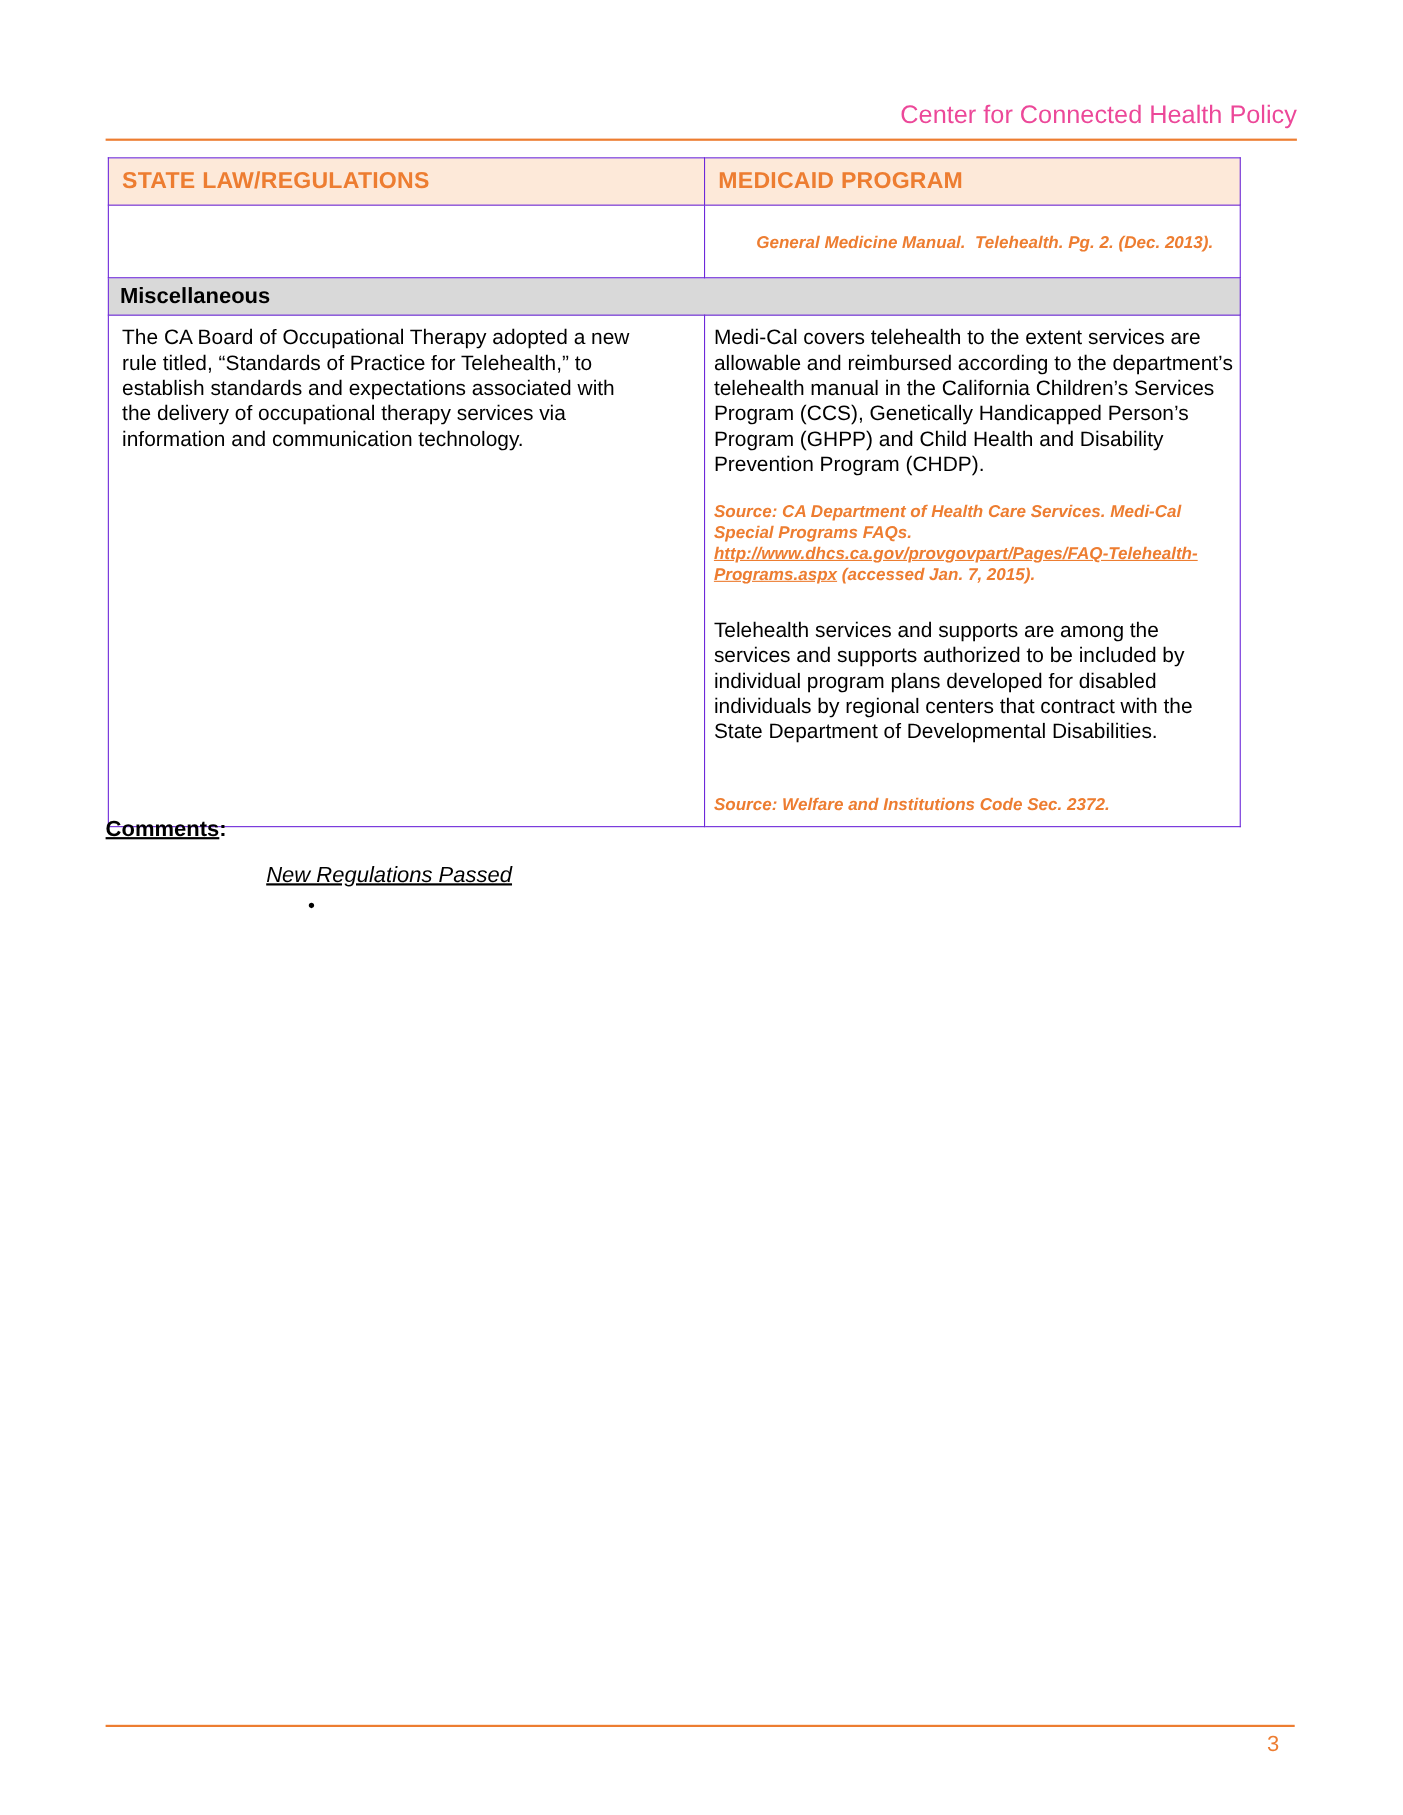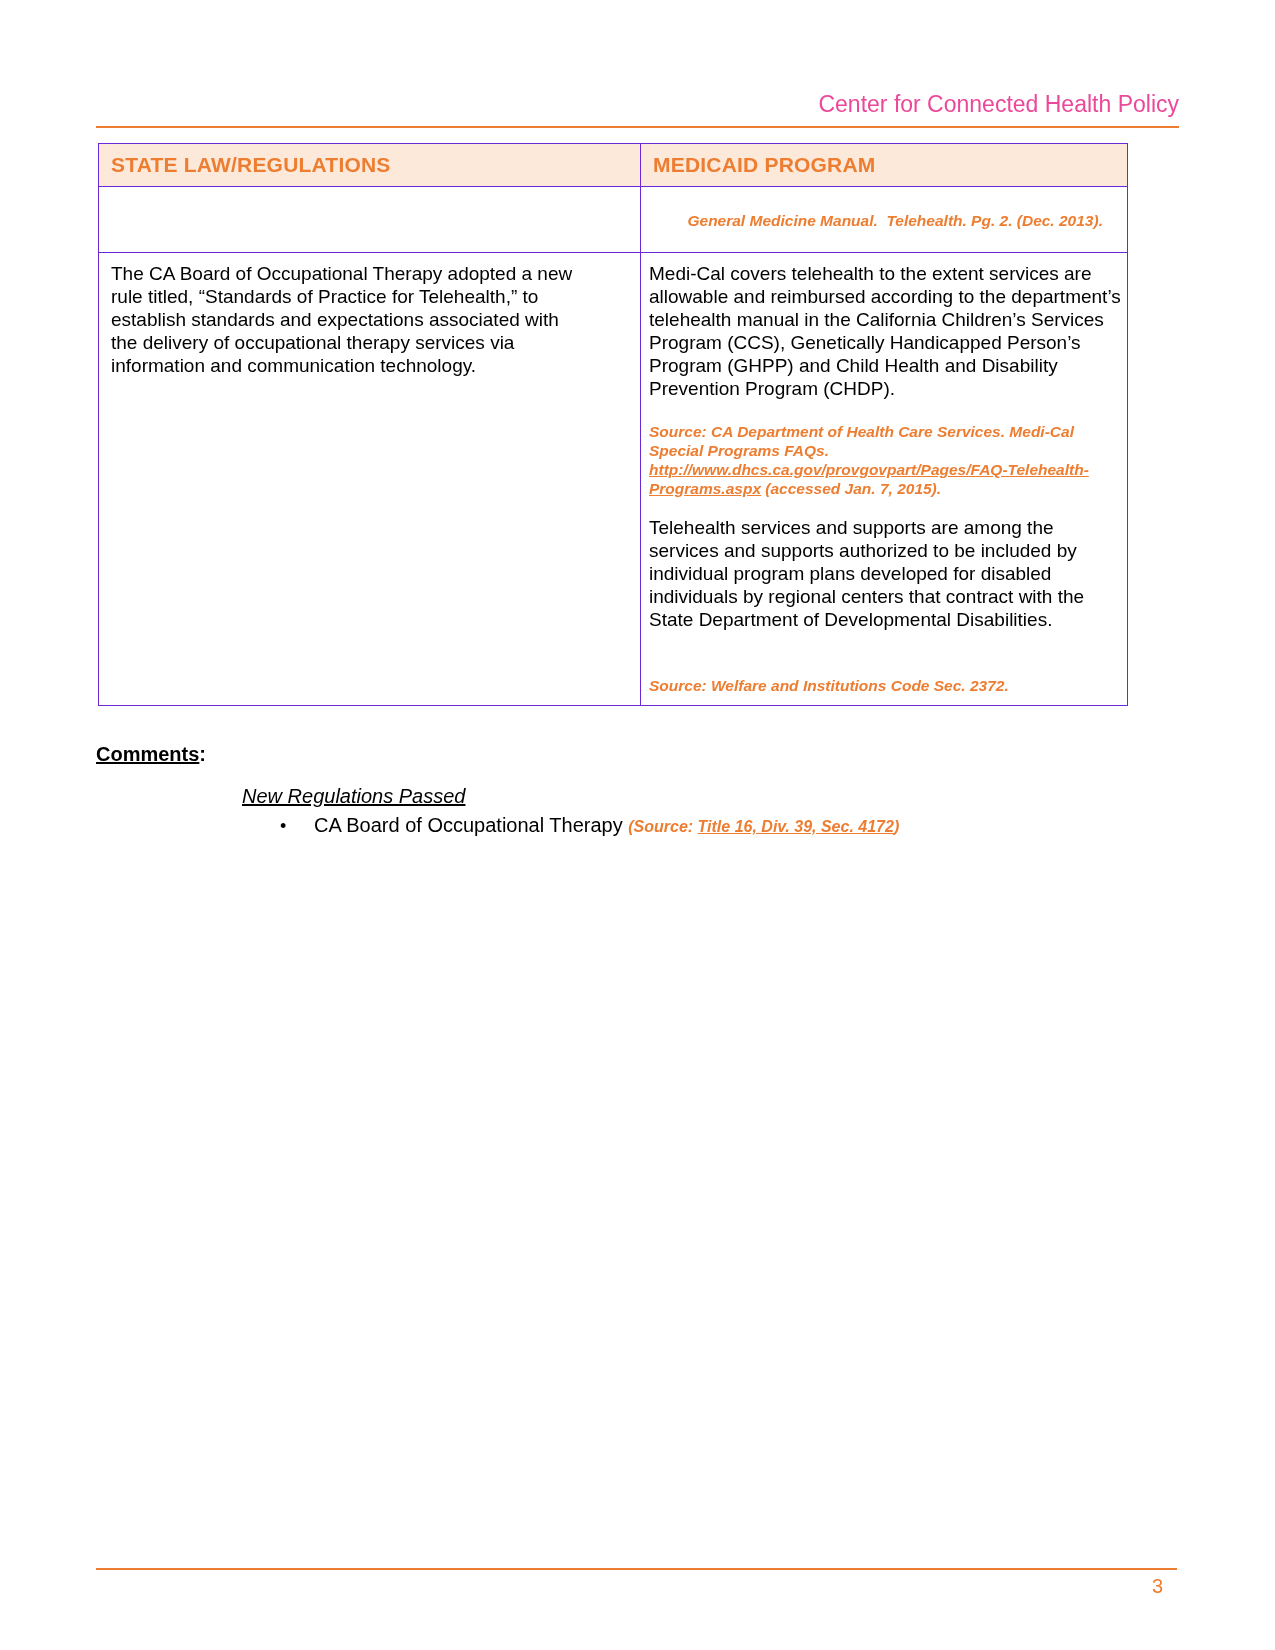--- a/index.html
+++ b/index.html
@@ -80,21 +80,21 @@
 
   .content-row { height: 453px; }
   .body-cell-left  { padding: 9px 50px 6px 12px; }
   .body-cell-right { padding: 9px 6px 10px 8px; border-radius: 24px; }
   .body-par {
     font-size: 19px;
     line-height: 23px;
     color: #000000;
   }
   .par-gap      { margin-bottom: 22px; }
-  .src-block    { margin-bottom: 18px; }
+  .src-block    { margin-bottom: 30px; }
   .src-link     { text-decoration: underline; }
   .src-bottom   { margin-top: 45px; }
 
   
   .comments {
     position: absolute;
     top: 742px;
     left: 96px;
     width: 1083px;
   }
@@ -168,20 +168,23 @@
         <th class="hdr-cell">MEDICAID PROGRAM</th>
       </tr>
 
       <tr class="carry-row">
         <td></td>
         <td class="carry-cell">
           <span class="src-text">General Medicine Manual.  Telehealth. Pg. 2. (Dec. 2013).</span>
         </td>
       </tr>
 
+      <tr class="section-row">
+        <td class="section-cell" colspan="2">Miscellaneous</td>
+      </tr>
 
       <tr class="content-row">
         <td class="body-cell-left">
           <p class="body-par">The CA Board of Occupational Therapy adopted a new rule titled, “Standards of Practice for Telehealth,” to establish standards and expectations associated with the delivery of occupational therapy services via information and communication technology.</p>
         </td>
         <td class="body-cell-right">
           <p class="body-par par-gap">Medi-Cal covers telehealth to the extent services are allowable and reimbursed according to the department’s telehealth manual in the California Children’s Services Program (CCS), Genetically Handicapped Person’s Program (GHPP) and Child Health and Disability Prevention Program (CHDP).</p>
 
           <p class="src-text src-block">
             <span>Source: CA Department of Health Care Services. Medi-Cal Special Programs FAQs.</span><br>
@@ -198,21 +201,20 @@
 
   <div class="comments">
     <div class="comments-heading">
       <span class="u">Comments</span><span>:</span>
     </div>
 
     <span class="comments-subheading">New Regulations Passed</span>
 
     <div class="bullet-line">
       <span class="bullet-marker">•</span>
-      <span class="bullet-body"><span>CA Board of Occupational Therapy </span><span class="bullet-src"><span>(Source: </span><span class="src-link">Title 16, Div. 39, Sec. 4172</span><span>)</span></span></span>
     </div>
   </div>
 
   <div class="page-footer">
     <div class="page-number">3</div>
   </div>
 
 </div>
 
 </body></html>

